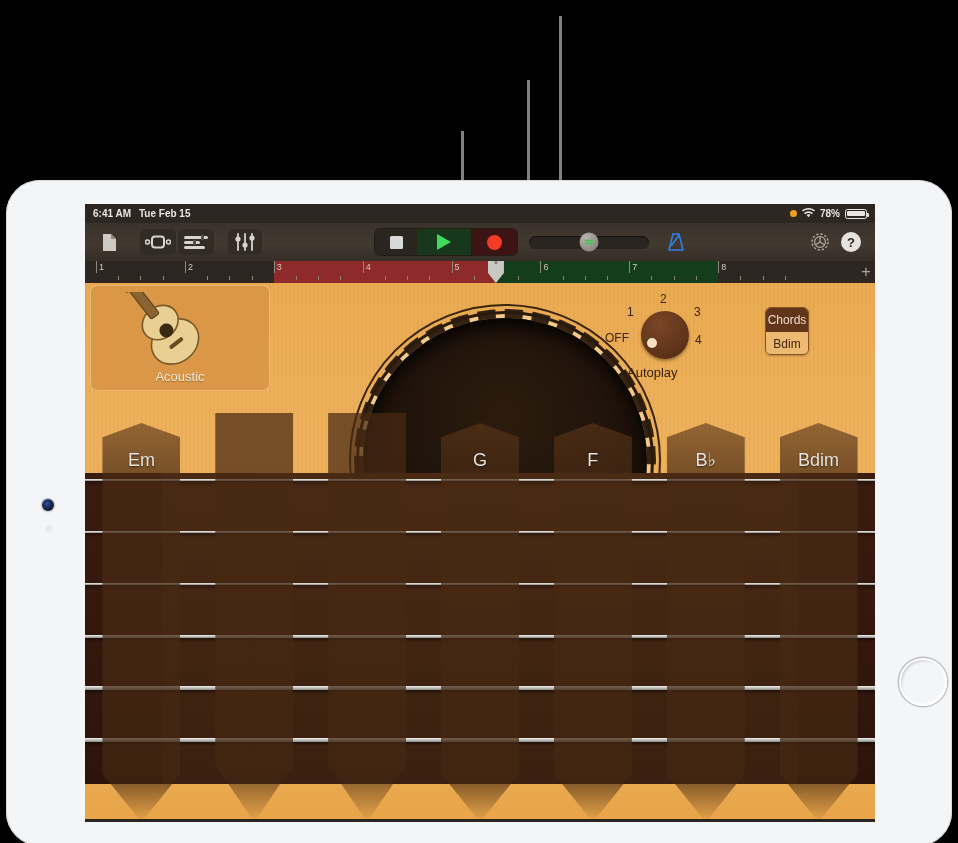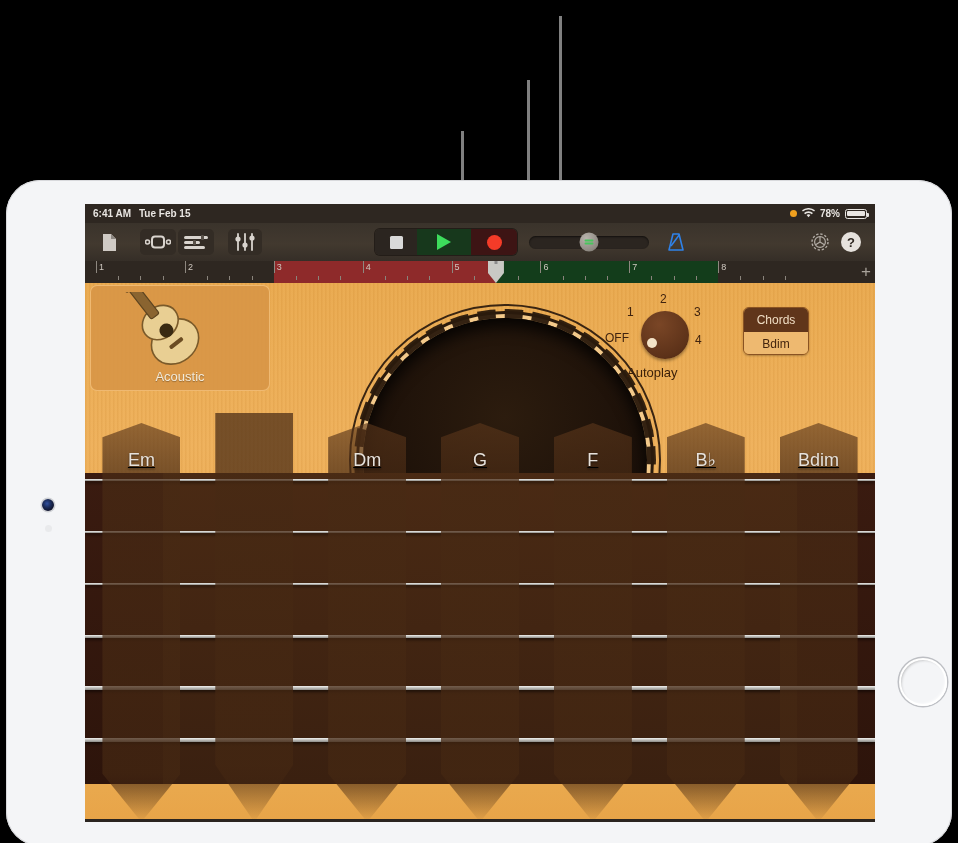--- a/index.html
+++ b/index.html
@@ -253,21 +253,21 @@
   #lbl-off { left: 0px; top: 42px; font-size: 12px; }
   #lbl-1 { left: 22px; top: 16px; }
   #lbl-2 { left: 55px; top: 3px; }
   #lbl-3 { left: 89px; top: 16px; }
   #lbl-4 { left: 90px; top: 44px; }
   #autoplay-title { position: absolute; left: 22px; top: 76px; font-size: 13px; color: #3c2009; }
 
   
   #mode-toggle {
     position: absolute; right: 66px; top: 24px;
-    width: 66px; height: 48px;
+    width: 44px; height: 48px;
     border: 1px solid #8a5322;
     border-radius: 6px;
     overflow: hidden;
     z-index: 6;
     box-shadow: 0 1px 2px rgba(0,0,0,.25);
   }
   #mode-toggle .seg {
     height: 24px; display: flex; align-items: center; justify-content: center;
     font-size: 12px;
   }
@@ -279,21 +279,20 @@
     position: absolute; left: 0; top: 130px; right: 0; bottom: 0;
     display: flex;
     z-index: 3;
   }
   .strip {
     position: relative;
     flex: 1;
     display: flex;
     flex-direction: column;
     align-items: center;
-    text-decoration: underline;
   }
   .strip .head {
     width: 78px; height: 55px;
     margin-top: 10px;
     background: linear-gradient(180deg, rgba(92,55,27,.62), rgba(72,42,20,.72));
     clip-path: polygon(50% 0%, 100% 26%, 100% 100%, 0% 100%, 0% 26%);
     display: flex; align-items: flex-end; justify-content: center;
     padding-bottom: 7px;
   }
   .strip .name {
@@ -568,23 +567,20 @@
             <div class="strip">
               <div class="head">
                 <span class="name">Em</span>
               </div>
               <div class="body"></div>
             </div>
             <div class="strip">
               <div class="body"></div>
             </div>
             <div class="strip">
-              <div class="head">
-                <span class="name">Dm</span>
-              </div>
               <div class="body"></div>
             </div>
             <div class="strip">
               <div class="head">
                 <span class="name">G</span>
               </div>
               <div class="body"></div>
             </div>
             <div class="strip">
               <div class="head">

